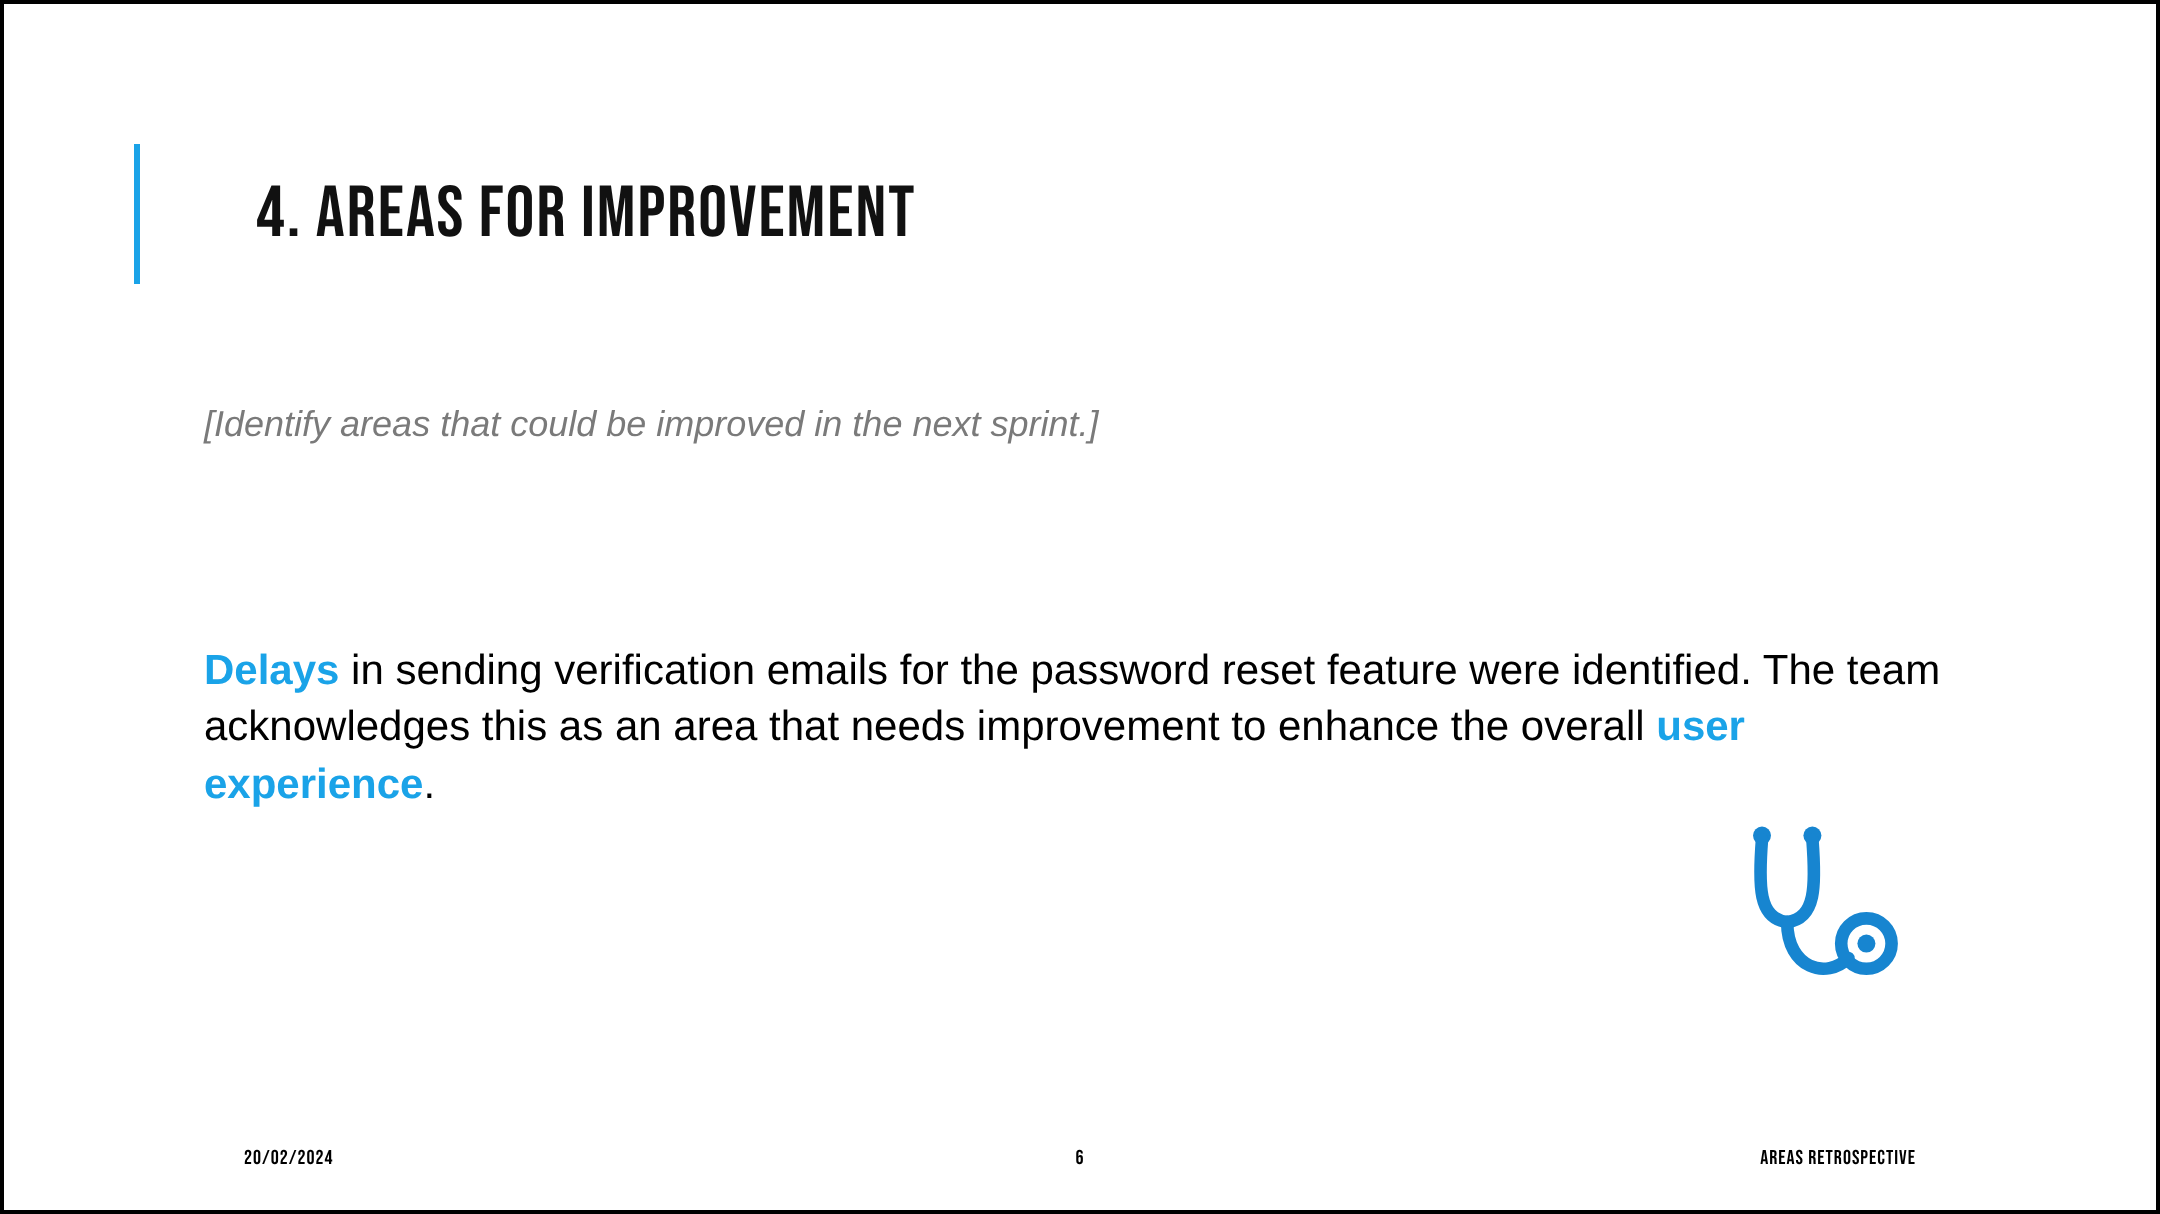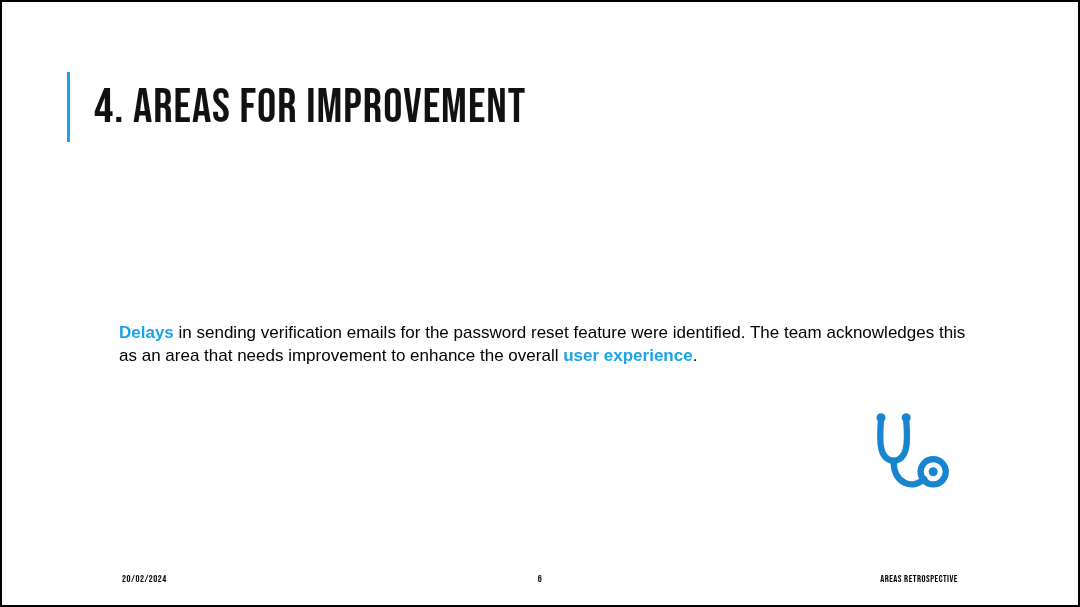--- a/index.html
+++ b/index.html
@@ -27,47 +27,47 @@
     display: flex;
     align-items: center;
   }
   .title-rule {
     width: 3px;
     height: 70px;
     background: #1aa3e8;
     margin-right: 24px;
   }
   .title {
-    font-size: 48px;
+    font-size: 36px;
     font-weight: 400;
     letter-spacing: 1px;
     text-transform: uppercase;
     font-family: "Bebas Neue", "Oswald", "Arial Narrow", "Century Gothic", sans-serif;
     font-stretch: condensed;
     color: #111;
+    margin-left: 34px;
   }
   .subtitle {
     position: absolute;
     left: 100px;
     top: 200px;
     font-size: 18px;
     font-style: italic;
     color: #7a7a7a;
     font-weight: 400;
   }
   .body {
     position: absolute;
     left: 100px;
     right: 100px;
     top: 320px;
-    font-size: 17px;
+    font-size: 21px;
     line-height: 1.35;
     color: #000;
     font-weight: 400;
-    margin-left: 17px;
   }
   .body .hl {
     color: #1aa3e8;
     font-weight: 700;
   }
   .stethoscope {
     position: absolute;
     right: 125px;
     top: 405px;
     width: 90px;
@@ -97,20 +97,21 @@
 </head>
 <body>
 
 <div class="slide">
 
   <div class="title-block">
     <div class="title-rule"></div>
     <div class="title">4. AREAS FOR IMPROVEMENT</div>
   </div>
 
+  <div class="subtitle">[Identify areas that could be improved in the next sprint.]</div>
 
   <div class="body">
     <span class="hl">Delays</span><span> in sending verification emails for the password reset feature were identified. The team acknowledges this as an area that needs improvement to enhance the overall </span><span class="hl">user experience</span><span>.</span>
   </div>
 
   <div class="stethoscope">
     <svg viewBox="0 0 100 100" width="90" height="90" aria-hidden="true">
       <g fill="none" stroke="#1785d0" stroke-width="7" stroke-linecap="round" stroke-linejoin="round">
 
         <circle cx="20" cy="12" r="5" fill="#1785d0" stroke="none"></circle>

